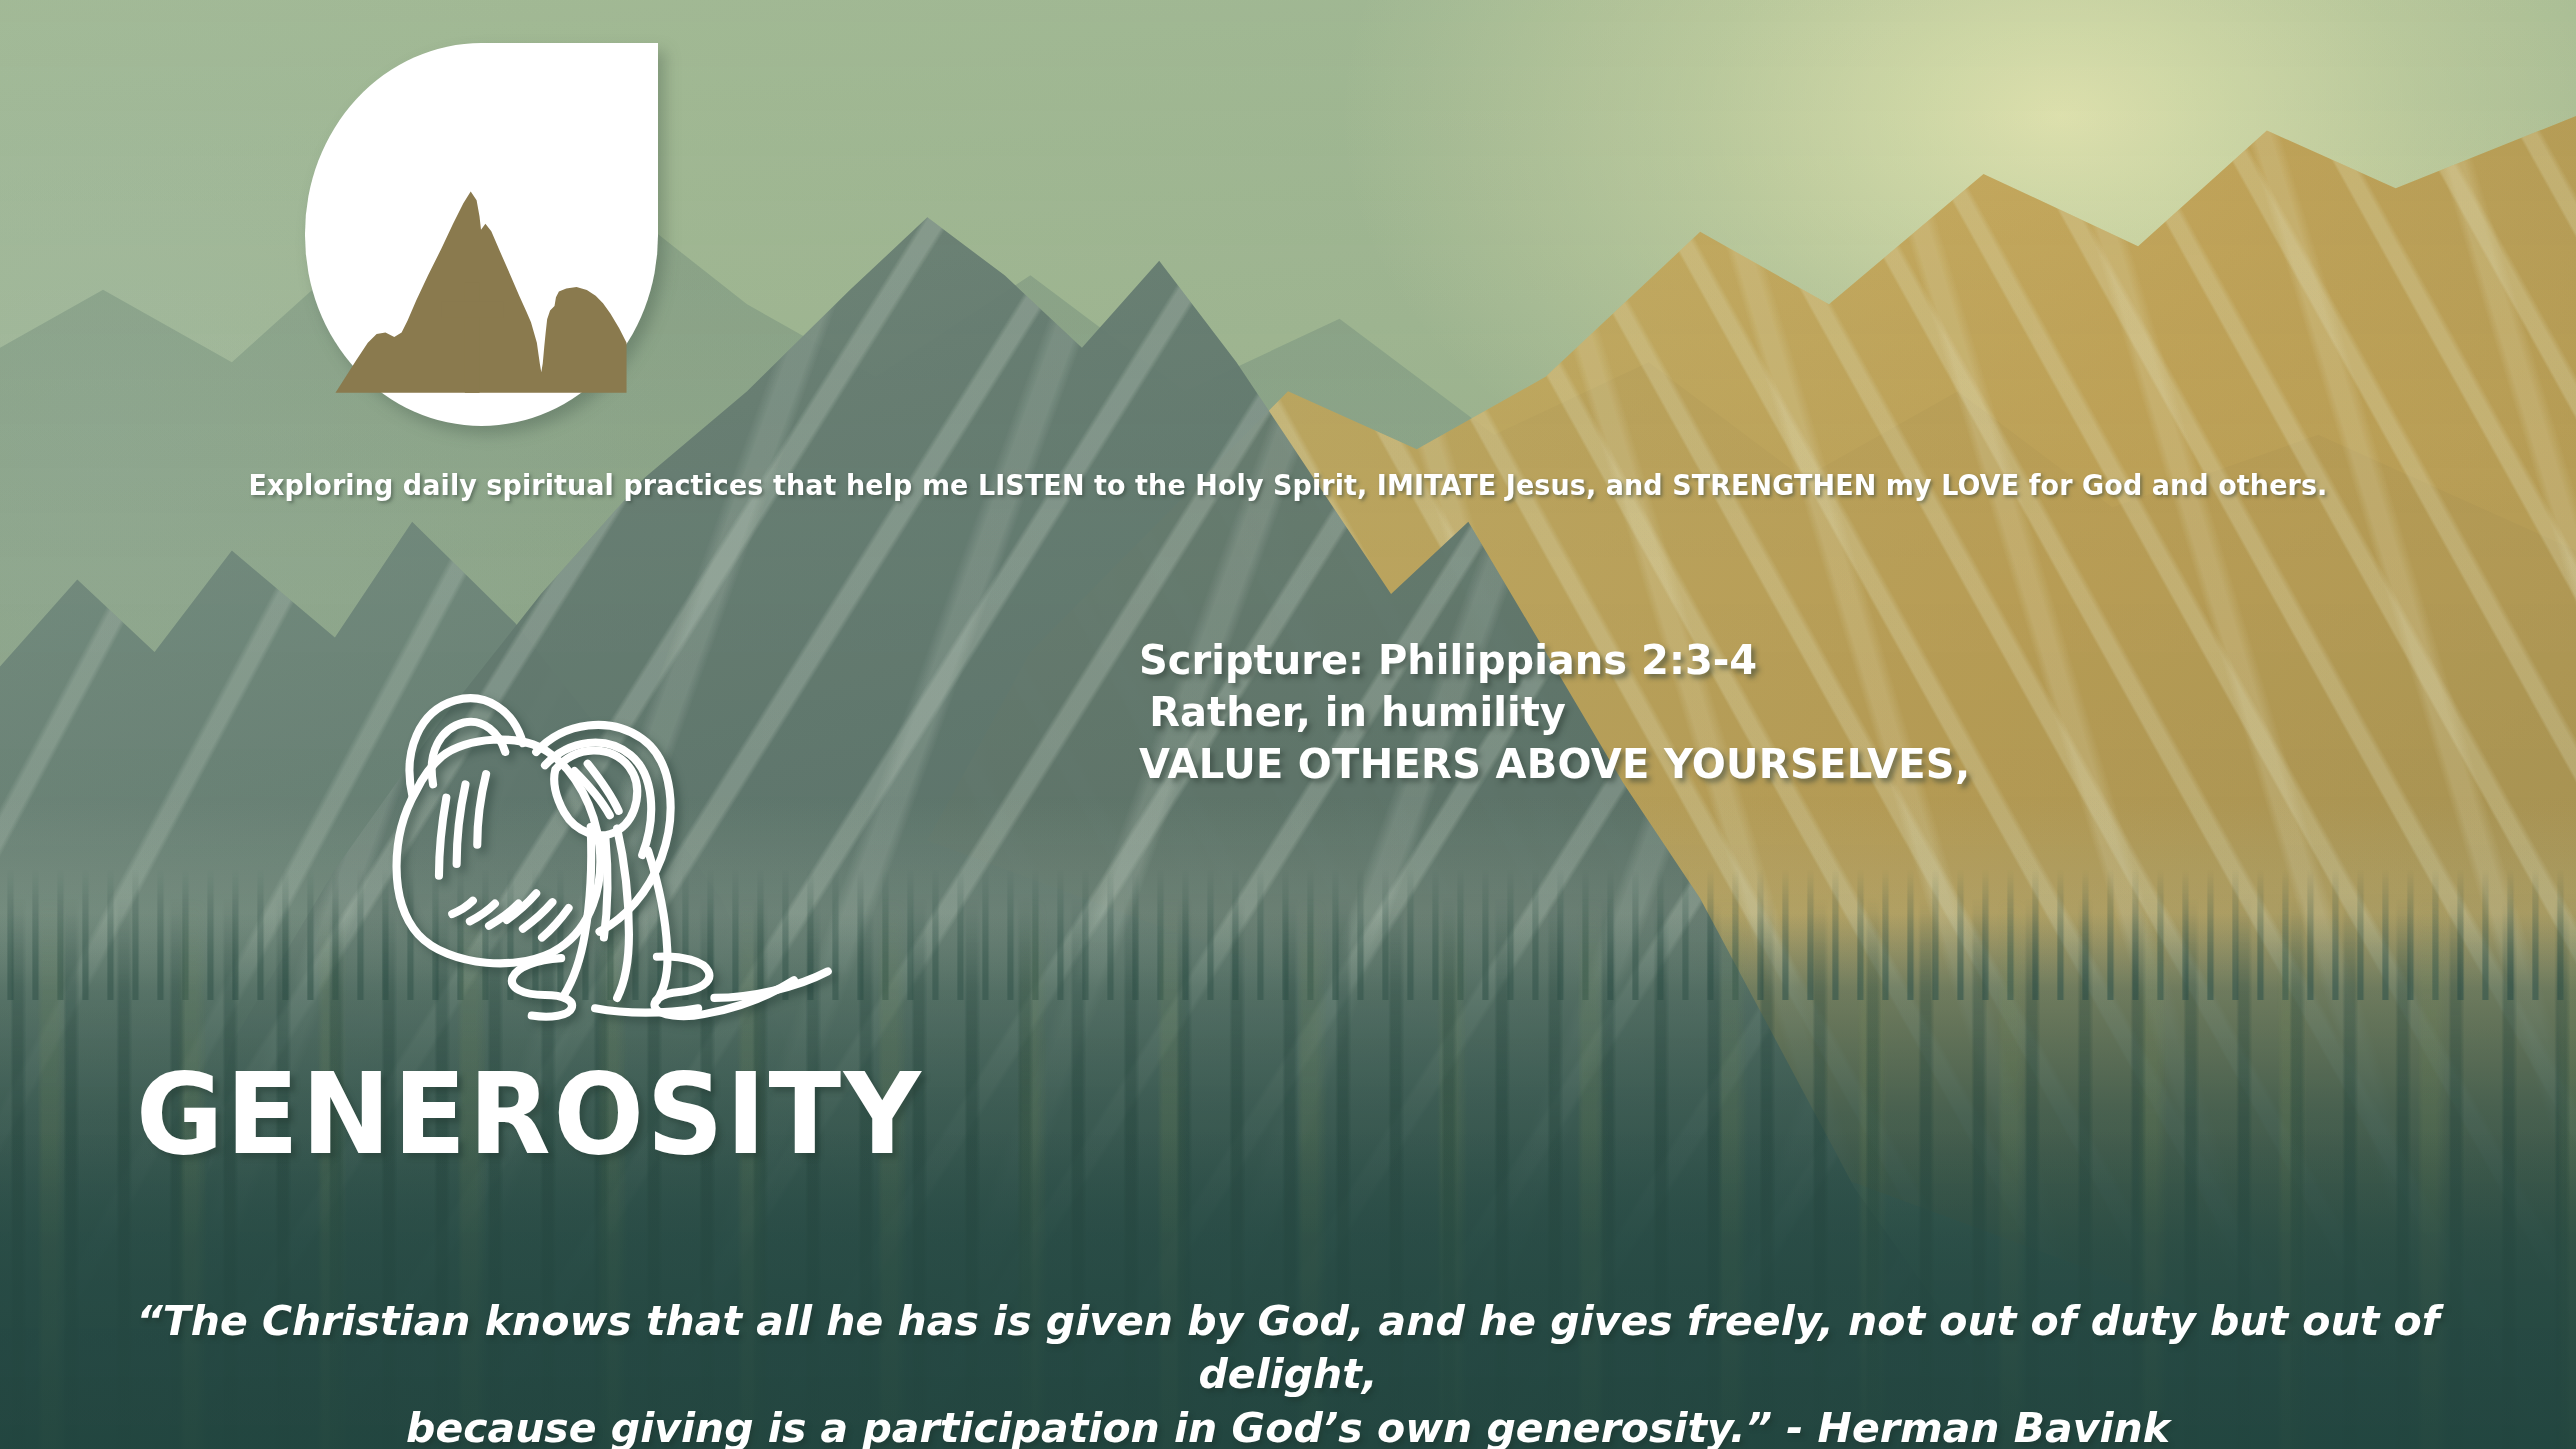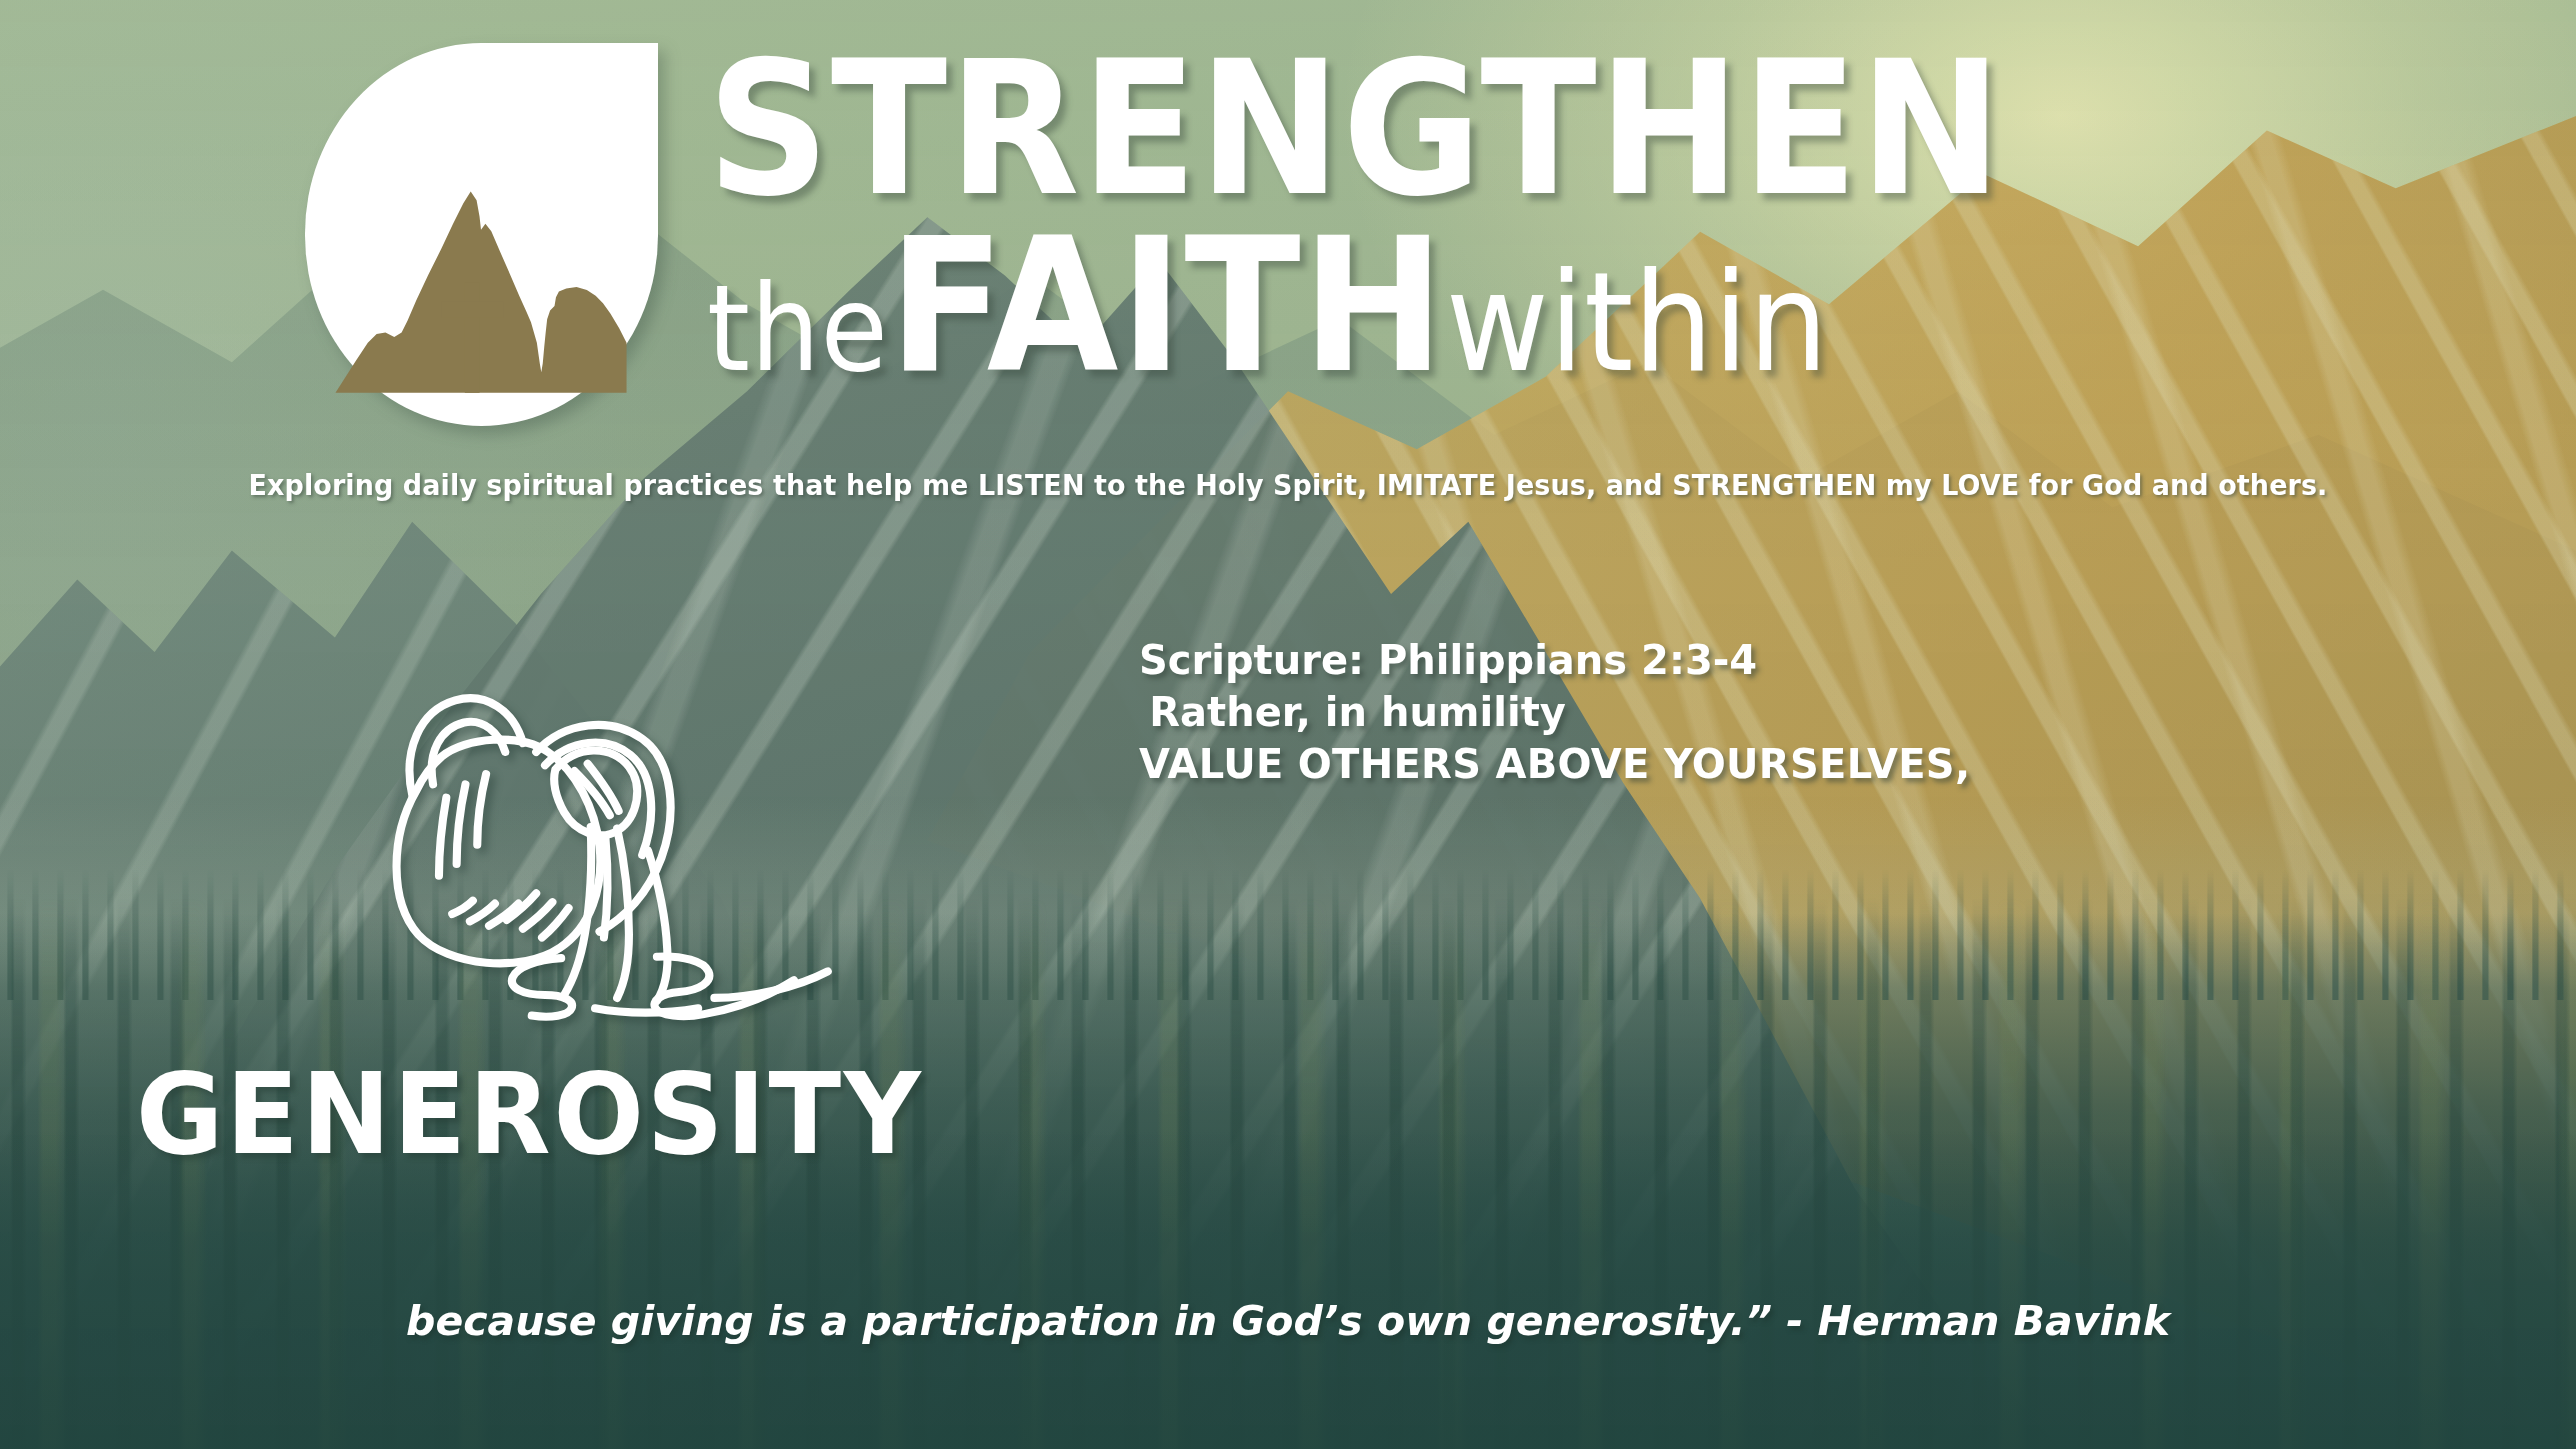--- a/index.html
+++ b/index.html
@@ -272,24 +272,20 @@
     <div class="logo-mark">
       <div class="logo-shield"></div>
       <svg class="logo-art" viewBox="0 0 400 330">
         <path d="M2 326 L30 282 L46 258 L58 246 L70 244 L82 250 L92 244 L100 228 L112 200 L128 166 L146 130 L162 96 L176 68 L186 52 L194 64 L198 86 L200 104 L206 96 L214 106 L226 134 L240 166 L252 194 L262 216 L268 230 L272 244 L276 258 L278 272 L280 286 L282 298 L284 286 L286 264 L288 244 L290 226 L294 214 L300 208 L302 196 L306 188 L316 184 L330 182 L344 186 L356 194 L366 204 L376 218 L388 238 L398 258 L398 326 Z" fill="#8a7a4e"></path>
         <path d="M266 238 L266 250 L254 252 L254 268 L268 268 L272 290 L276 300 L278 268 L290 266 L290 250 L276 248 L274 236 Z" fill="#ffffff" opacity="0.0"></path>
         <rect x="178" y="176" width="20" height="150" fill="#8a7a4e"></rect>
         <rect x="146" y="202" width="84" height="21" fill="#8a7a4e"></rect>
       </svg>
     </div>
 
-    <div class="headline">
-      <div class="title-line1">STRENGTHEN</div>
-      <div class="title-line2"><span class="t-the">the</span><span class="t-faith">FAITH</span><span class="t-within">within</span></div>
-    </div>
 
     <div class="tagline">Exploring daily spiritual practices that help me LISTEN to the Holy Spirit, IMITATE Jesus, and STRENGTHEN my LOVE for God and others.</div>
 
     <svg class="pitcher" viewBox="0 0 880 520">
       <g fill="none" stroke="#ffffff" stroke-width="11" stroke-linecap="round" stroke-linejoin="round">
 
         <path d="M155 205 C120 265 118 355 158 400 C198 444 300 452 350 418 C392 390 410 336 404 280 C398 228 372 178 334 152 C296 126 222 132 190 158 C176 170 164 186 155 205 Z"></path>
 
         <path d="M150 212 C136 150 160 96 208 82 C250 70 288 96 300 140"></path>
         <path d="M178 196 C170 152 188 120 220 112 C246 106 268 126 276 152"></path>
@@ -327,18 +323,19 @@
 
     <div class="generosity">GENEROSITY</div>
 
     <div class="scripture">
       <div class="ln">Scripture: Philippians 2:3-4</div>
       <div class="ln indent1">Rather, in humility</div>
       <div class="ln caps">VALUE OTHERS ABOVE YOURSELVES,</div>
     </div>
 
     <div class="bottom-quote">
+      <div>“The Christian knows that all he has is given by God, and he gives freely, not out of duty but out of delight,</div>
       <div>because giving is a participation in God’s own generosity.” - Herman Bavink</div>
     </div>
 
   </div>
 </div>
 
 
 </body></html>

